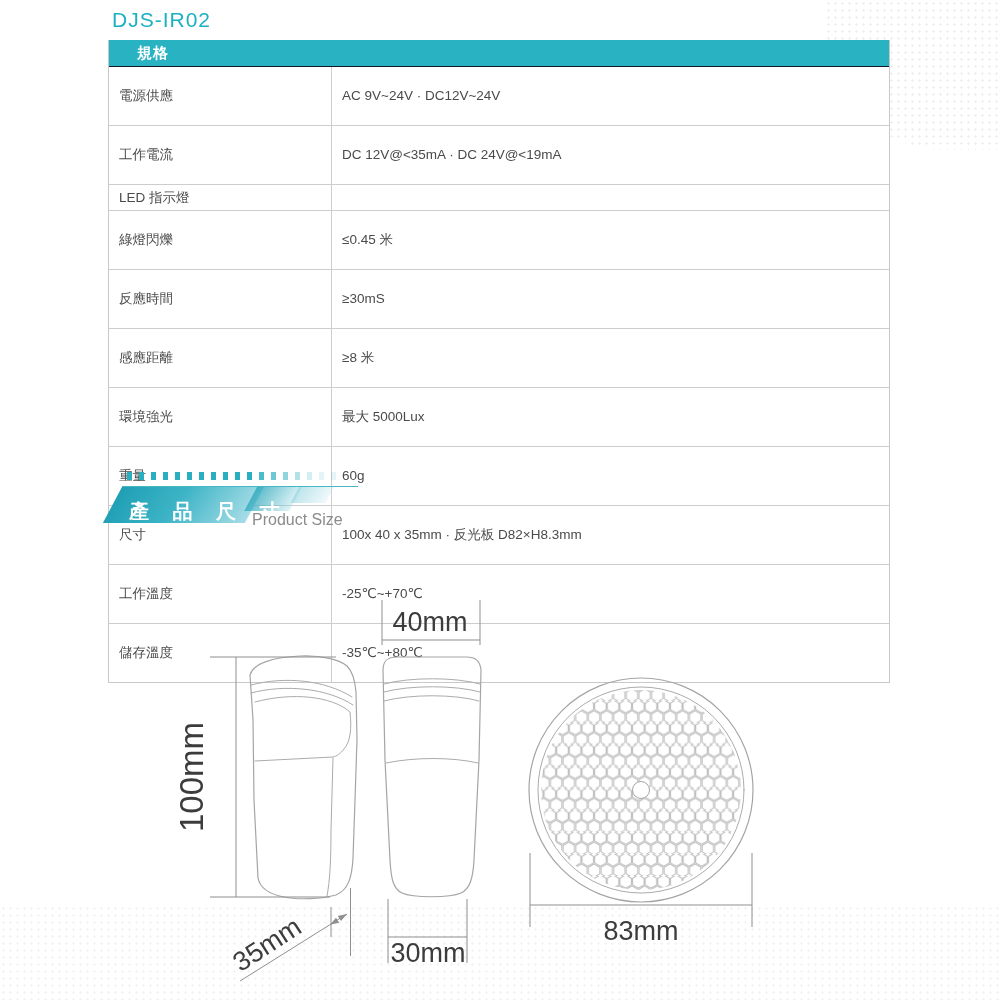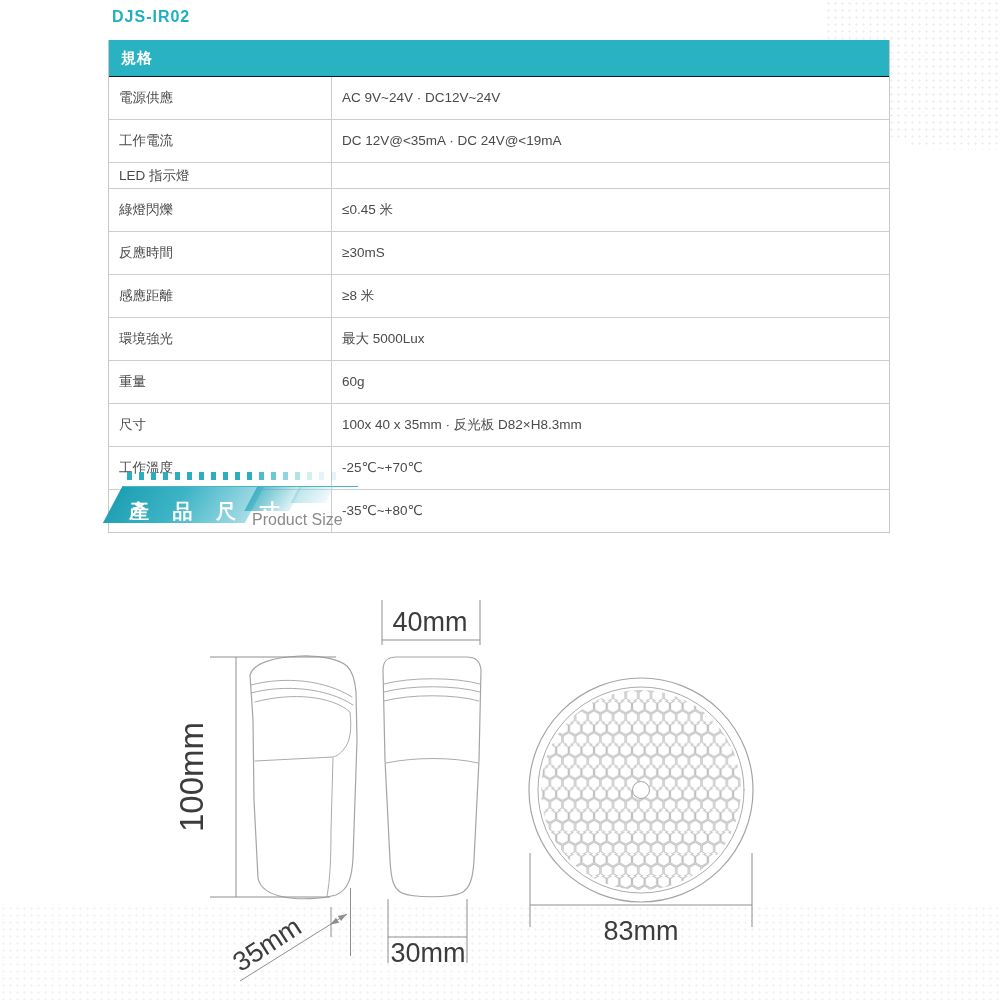--- a/index.html
+++ b/index.html
@@ -15,44 +15,44 @@
     position:absolute; pointer-events:none;
     background-image:radial-gradient(circle,#e7e7e7 1.1px, transparent 1.4px);
     background-size:7px 7px;
   }
   .tex-tr { right:0; top:0; width:175px; height:150px; opacity:.65; border-bottom-left-radius:120px; }
   .tex-b  { left:0; bottom:0; width:100%; height:95px; opacity:.5; }
 
   
   .title {
     position:absolute; left:112px; top:8px;
-    font-size:16px; font-weight:bold; letter-spacing:1px;
+    font-size:21px; font-weight:normal; letter-spacing:1px;
     color:#1cb0c2;
   }
 
   
   .spec-table {
     position:absolute; left:108px; top:40px; width:782px;
     border:1px solid #c9c9c9; border-top:none; background:#fff;
     font-size:13.5px;
   }
   .thead {
-    height:36px; display:flex; align-items:center; padding-left:12px;
+    height:26px; display:flex; align-items:center; padding-left:28px;
     background:#29b2c1; color:#ffffff; font-weight:bold; font-size:15px;
     letter-spacing:1px;
   }
   .trow { display:flex; border-top:1px solid #cdcdcd; min-height:26px; }
   .trow:first-child { border-top:1px solid #0f172a; }
   .tlabel {
     width:223px; flex:0 0 223px; padding:0 10px;
     display:flex; align-items:center;
     border-right:1px solid #cdcdcd; color:#4a4a4a;
   }
   .tvalue {
-    flex:1; padding:8px 10px; display:flex; flex-direction:column; justify-content:center;
+    flex:1; padding:16px 10px; display:flex; flex-direction:column; justify-content:center;
     color:#4a4a4a;
   }
   .tvalue div { line-height:26px; white-space:nowrap; }
 
   
   .banner { position:absolute; left:102px; top:470px; width:300px; height:60px; }
   .dots { position:absolute; left:25px; top:2px; display:flex; gap:7px; }
   .dots span { width:5px; height:8px; background:#2aaec0; display:inline-block; }
   .bline { position:absolute; left:20px; top:16px; width:236px; height:1px; background:#49b6c6; }
   .bmain {

